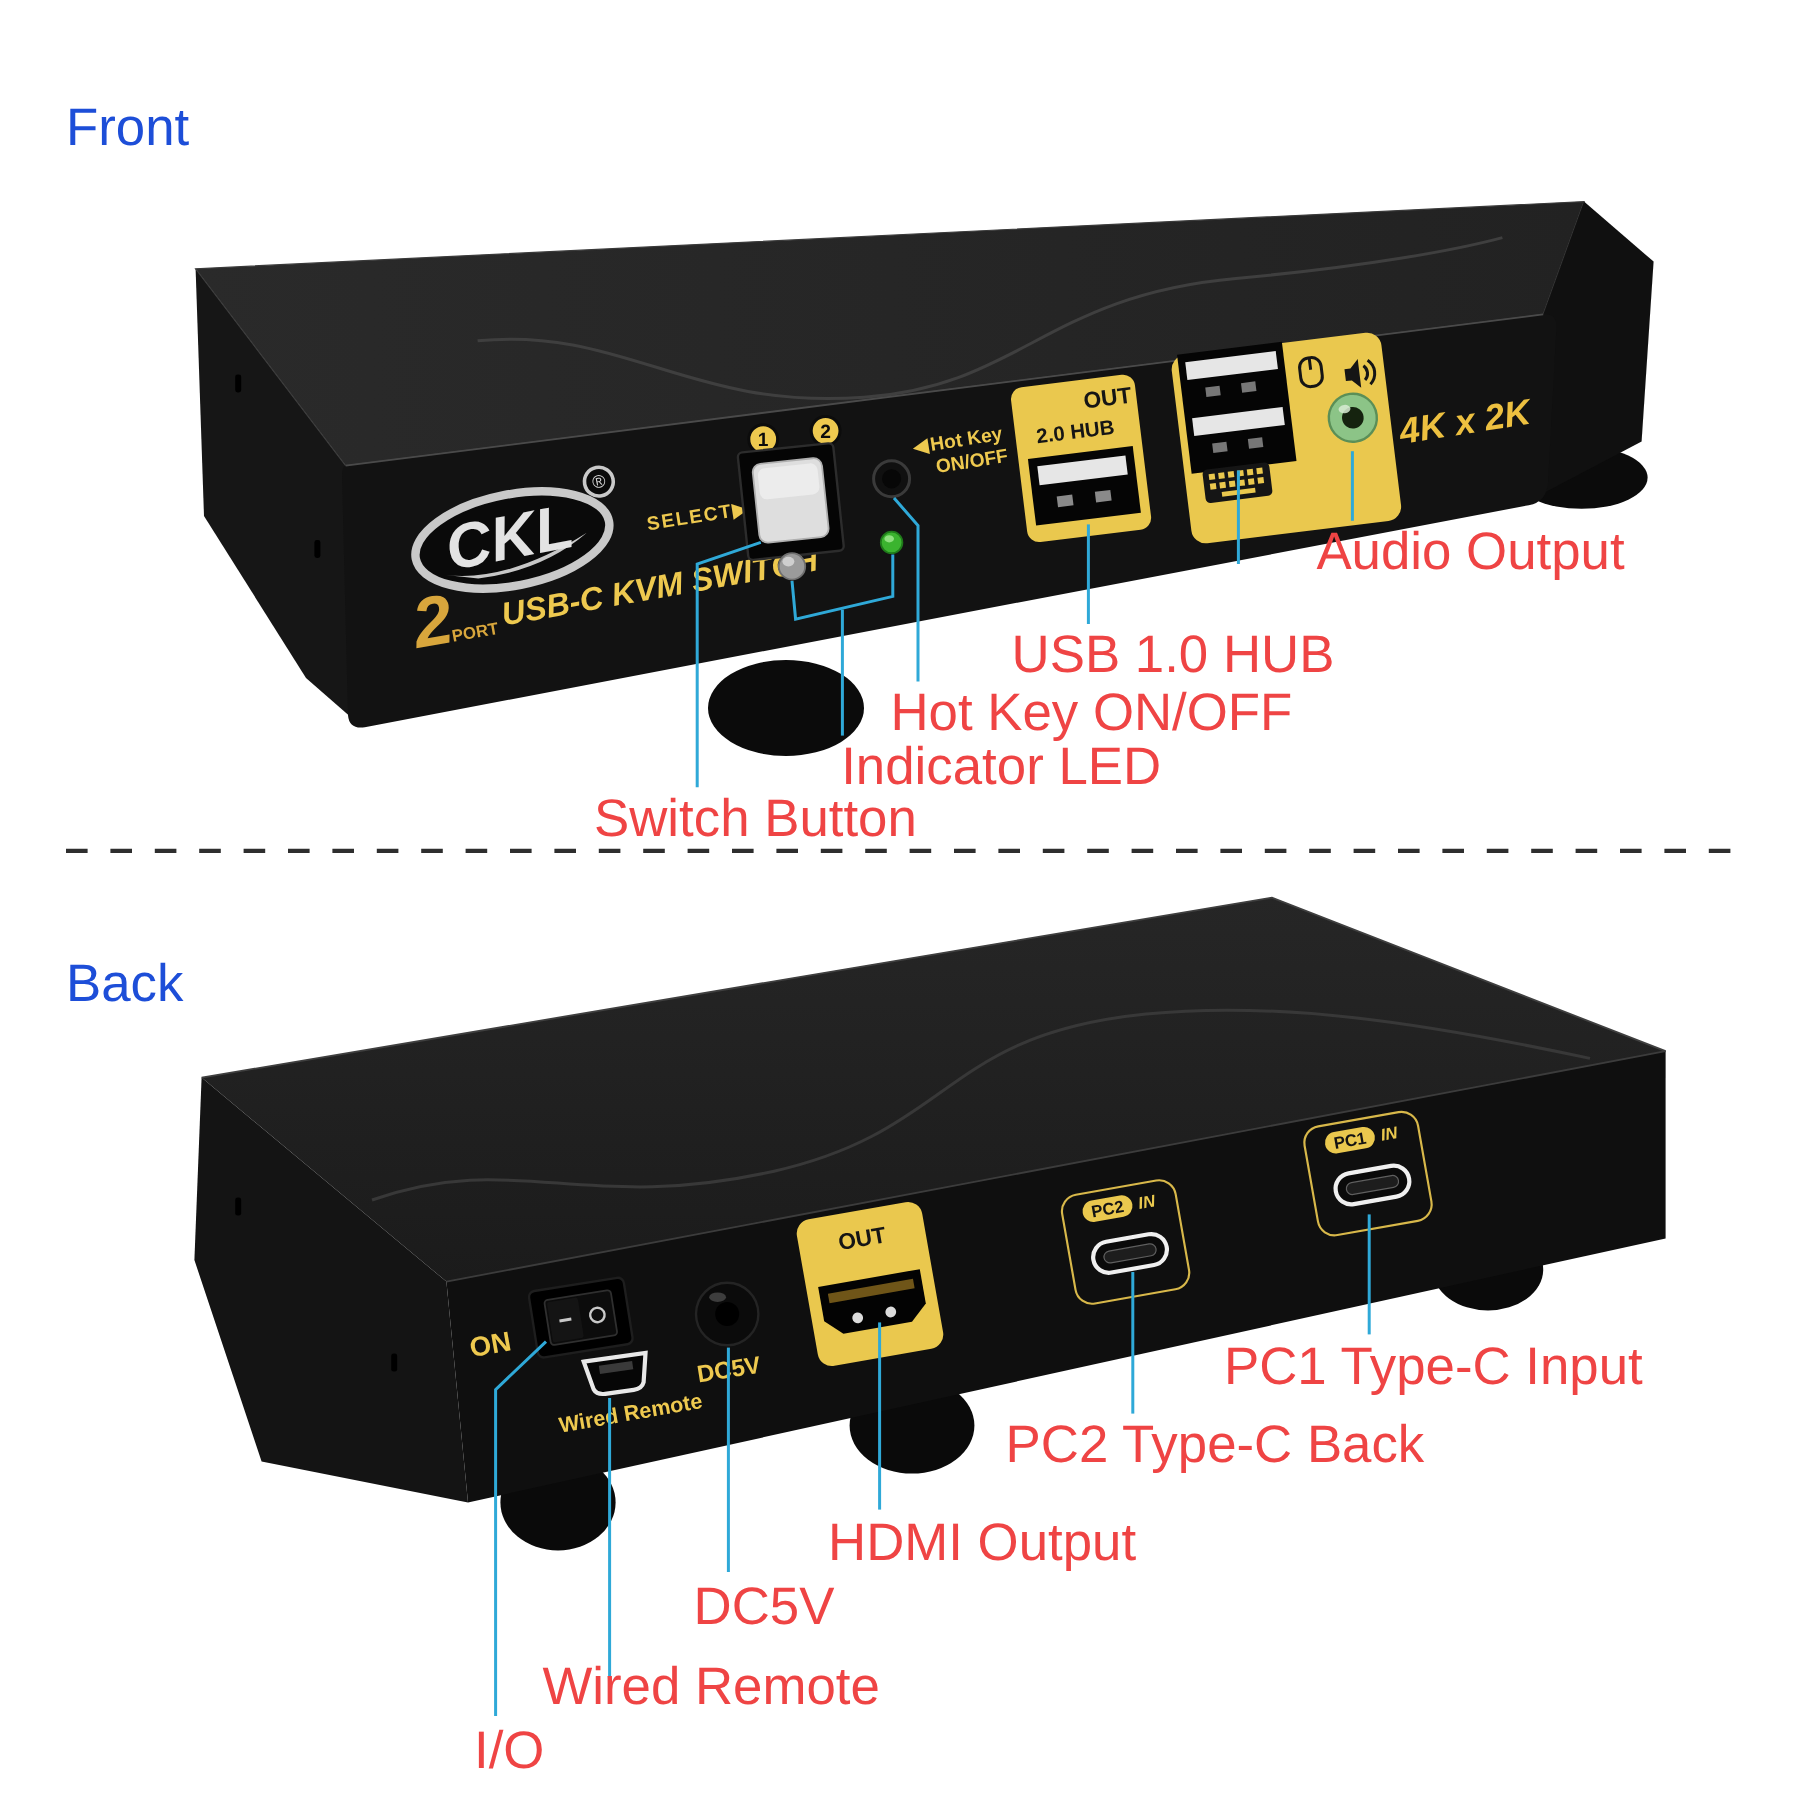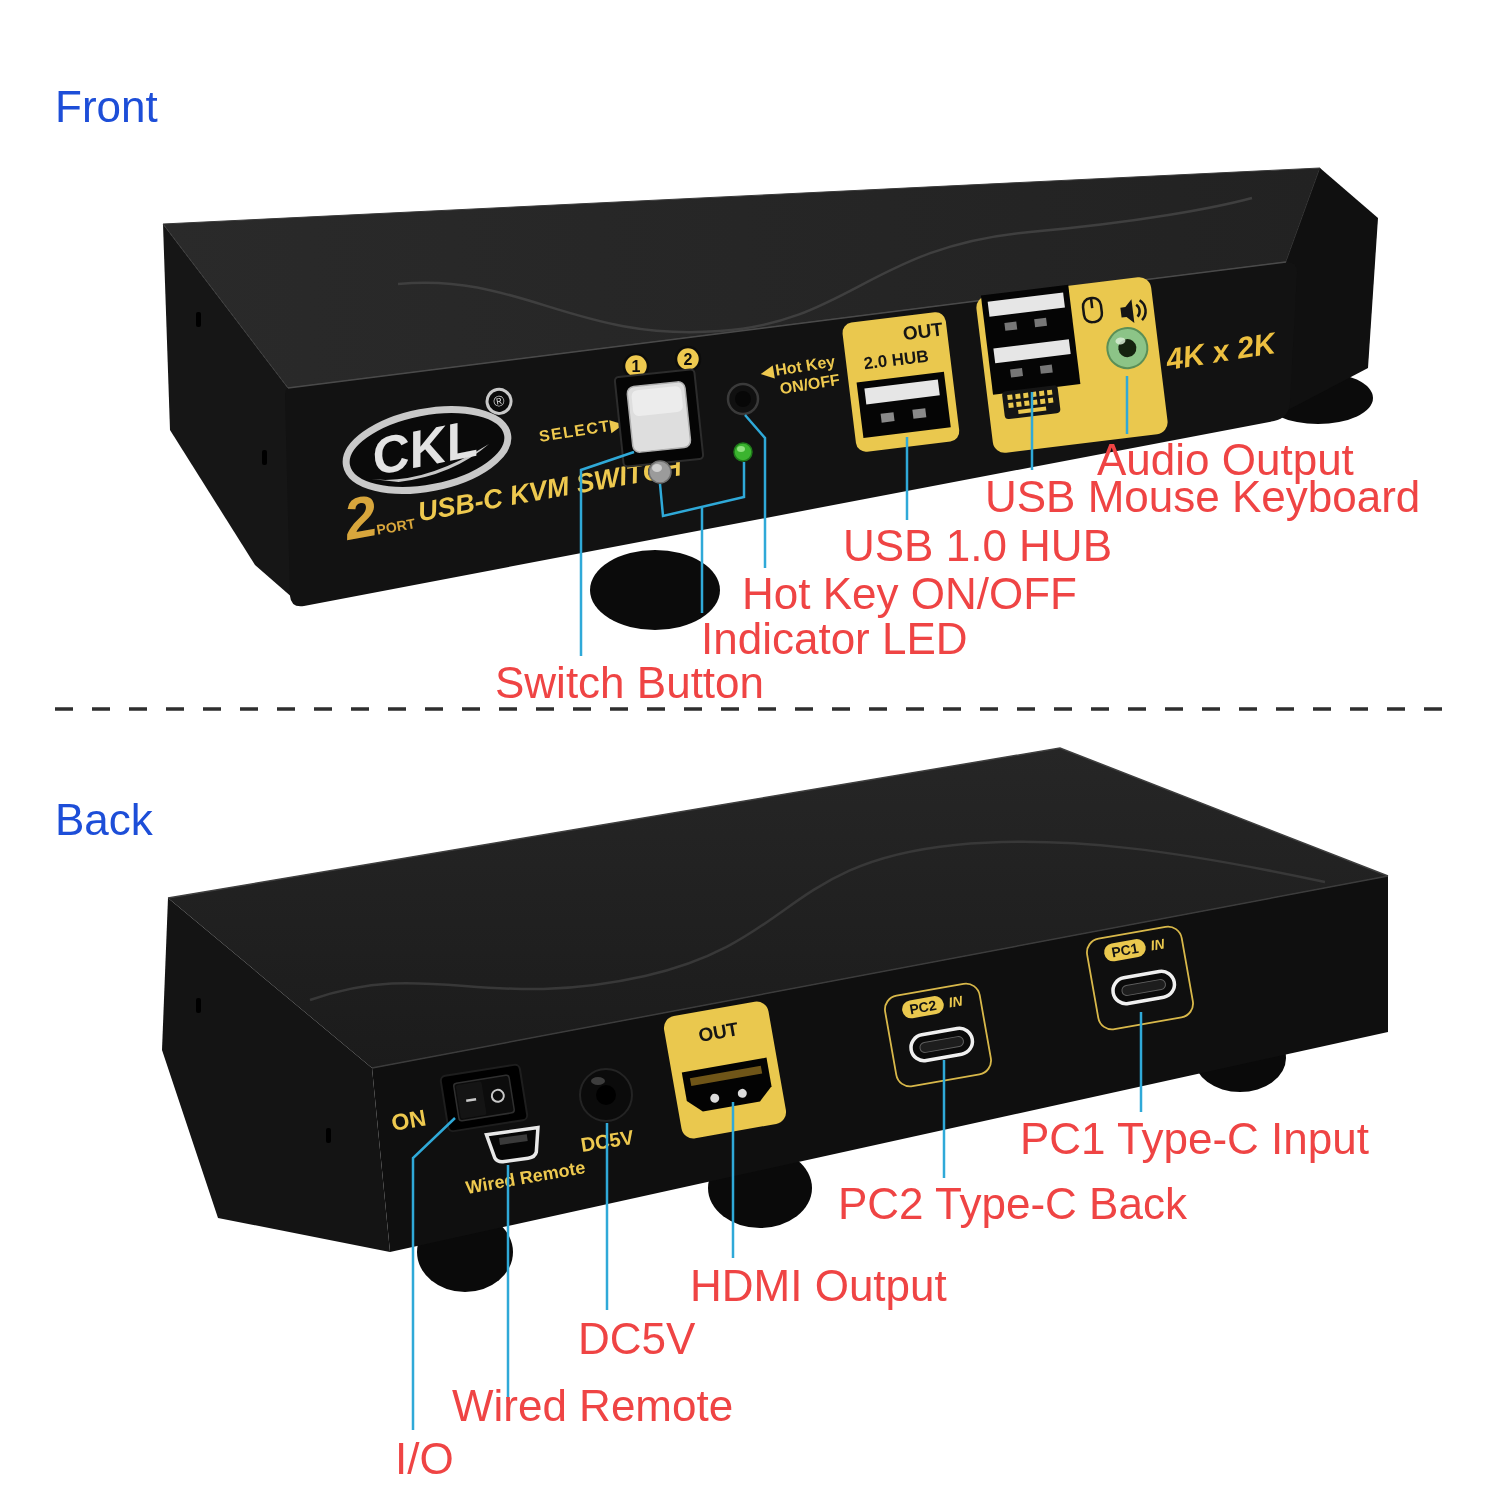--- a/index.html
+++ b/index.html
@@ -247,21 +247,20 @@
     <path d="M733,1102 L733,1258"></path>
     <path d="M944,1060 L944,1178"></path>
     <path d="M1141,1012 L1141,1112"></path>
   </g>
 </svg>
 
 <div class="title" style="left:55px;top:85px;">Front</div>
 <div class="title" style="left:55px;top:798px;">Back</div>
 
 <div class="lbl" style="left:1097px;top:438px;">Audio Output</div>
-<div class="lbl" style="left:985px;top:475px;">USB Mouse Keyboard</div>
 <div class="lbl" style="left:843px;top:524px;">USB 1.0 HUB</div>
 <div class="lbl" style="left:742px;top:572px;">Hot Key ON/OFF</div>
 <div class="lbl" style="left:678px;top:617px;margin-left:23px;">Indicator LED</div>
 <div class="lbl" style="left:495px;top:661px;">Switch Button</div>
 
 <div class="lbl" style="left:1020px;top:1117px;">PC1 Type-C Input</div>
 <div class="lbl" style="left:838px;top:1182px;">PC2 Type-C Back</div>
 <div class="lbl" style="left:690px;top:1264px;">HDMI Output</div>
 <div class="lbl" style="left:578px;top:1317px;">DC5V</div>
 <div class="lbl" style="left:452px;top:1384px;">Wired Remote</div>

